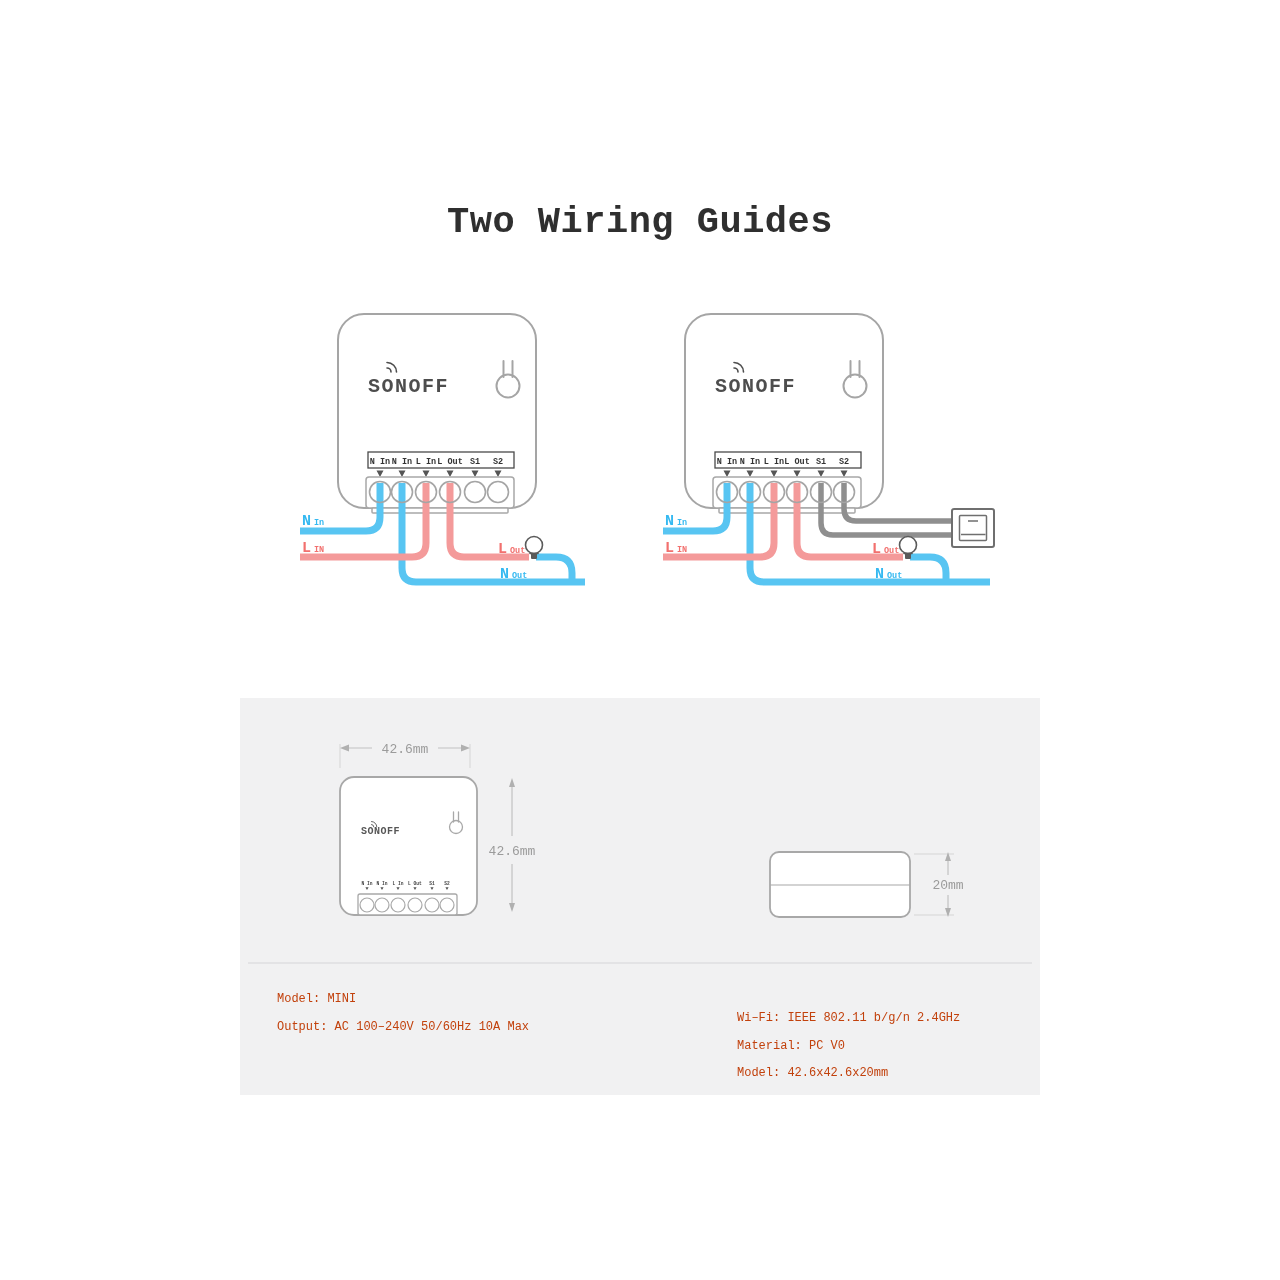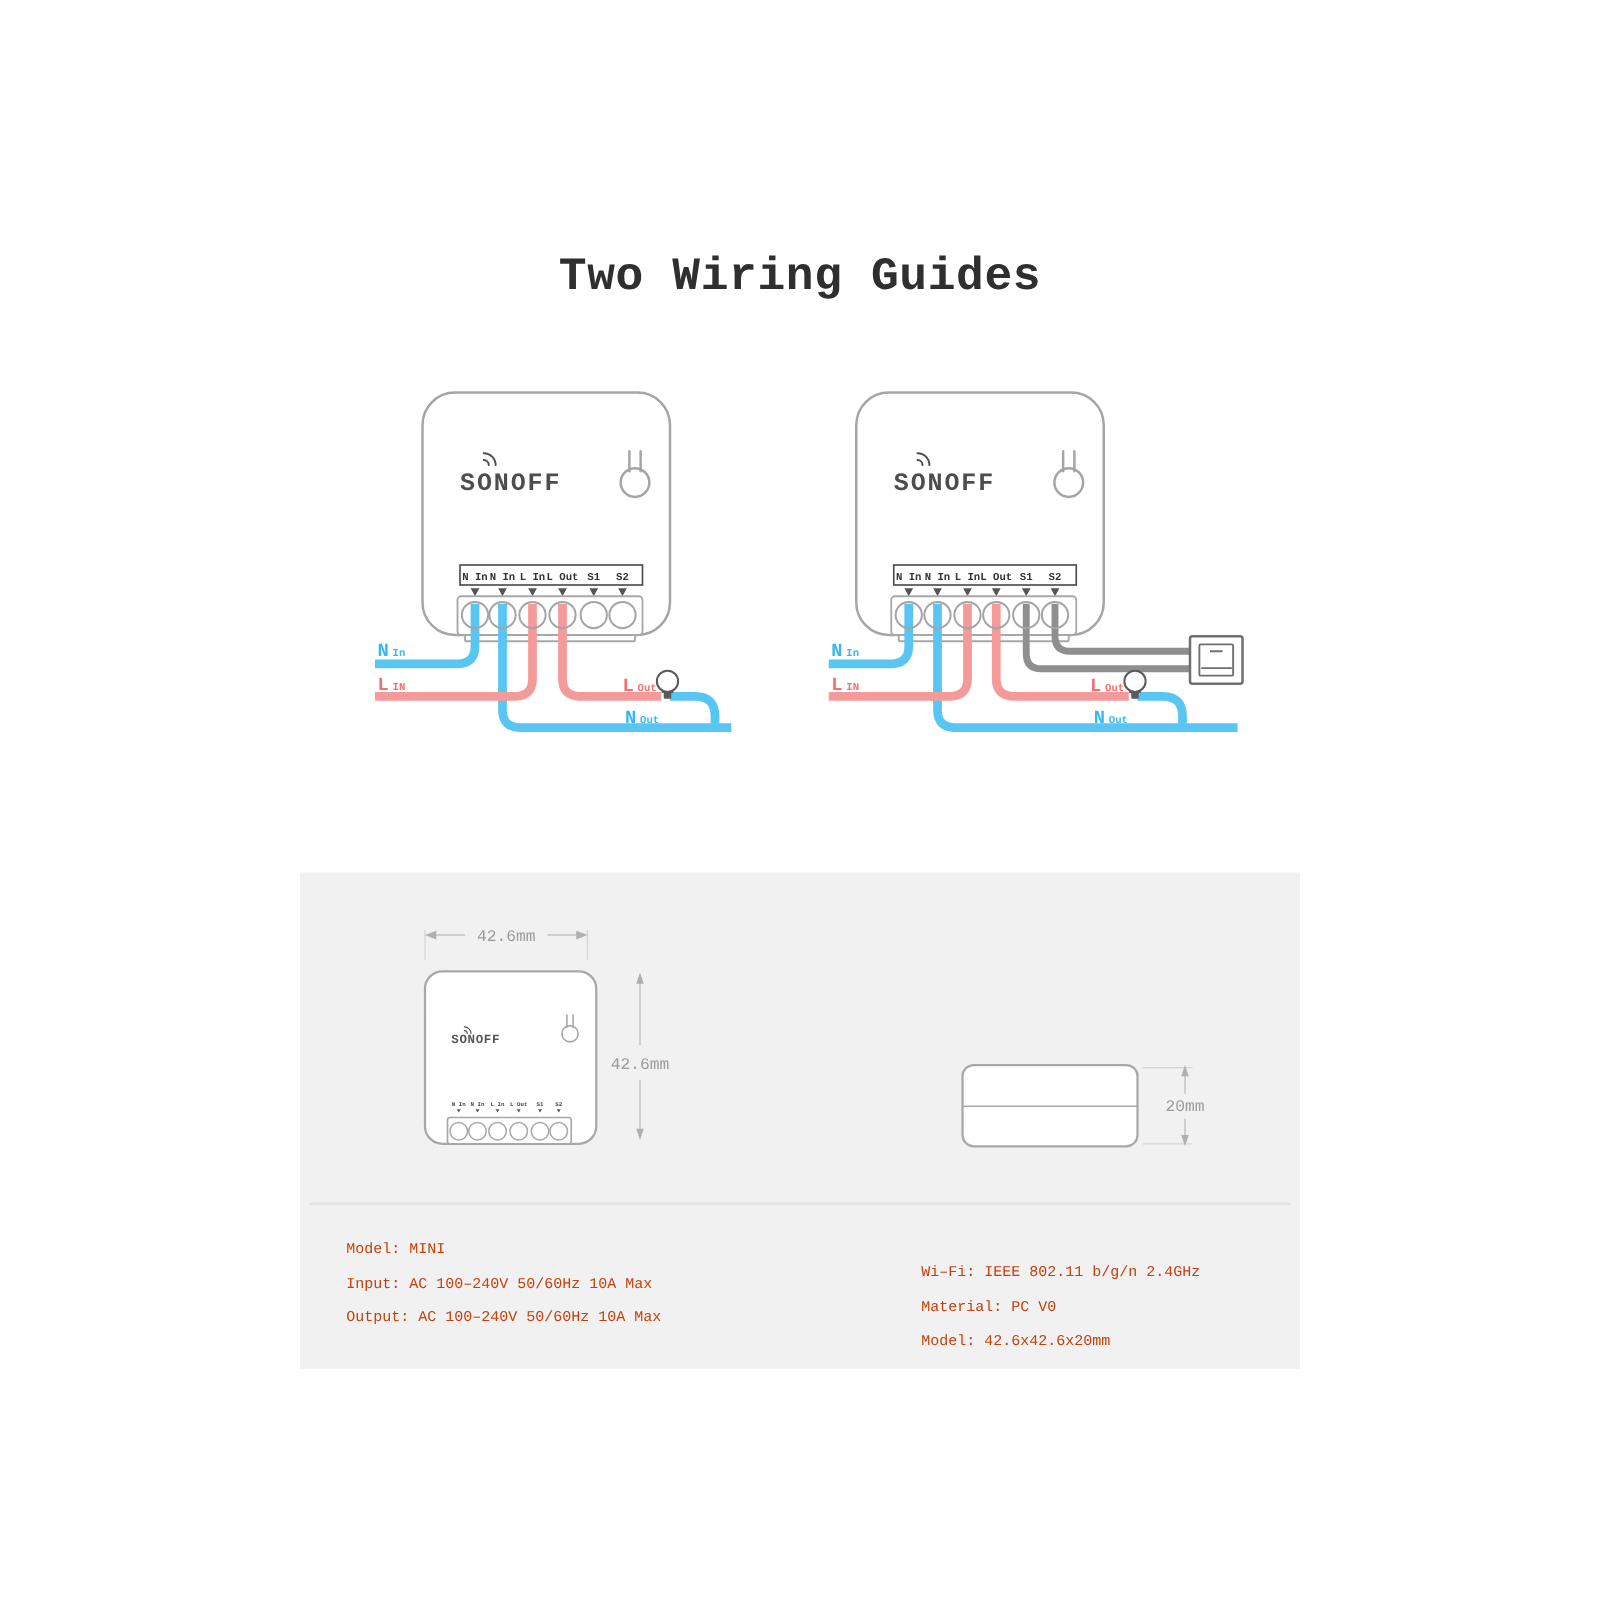--- a/index.html
+++ b/index.html
@@ -187,21 +187,20 @@
         <path class="dim-line" d="M708,162 V177 M708,197 V212"></path>
         <path class="dim-arrow" d="M708,154 l-3,9 h6 Z M708,219 l-3,-9 h6 Z"></path>
         <text class="dim-text" x="708" y="191">20mm</text>
       </g>
 
       <line class="divider" x1="8" y1="265" x2="792" y2="265"></line>
     </svg>
 
     <div id="spec-col-left" class="spec-col">
       <div>Model: MINI</div>
-      <div>Input: AC 100–240V 50/60Hz 10A Max</div>
       <div>Output: AC 100–240V 50/60Hz 10A Max</div>
     </div>
     <div id="spec-col-right" class="spec-col">
       <div>Wi–Fi: IEEE 802.11 b/g/n 2.4GHz</div>
       <div>Material: PC V0</div>
       <div>Model: 42.6x42.6x20mm</div>
     </div>
   </div>
 
 </div>

